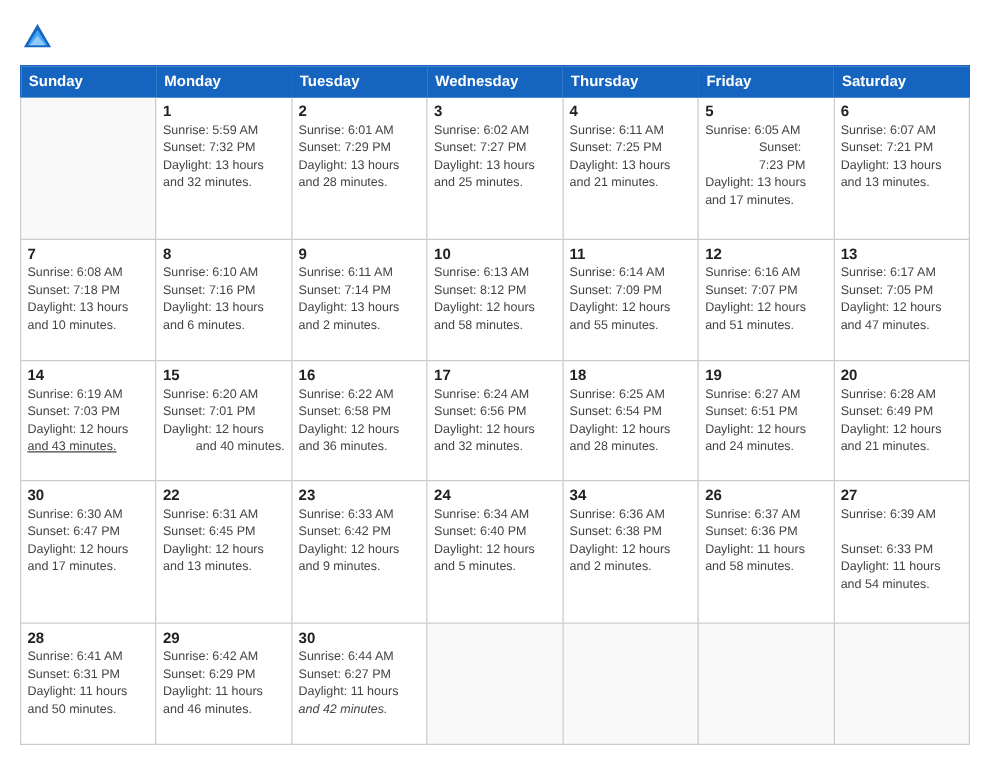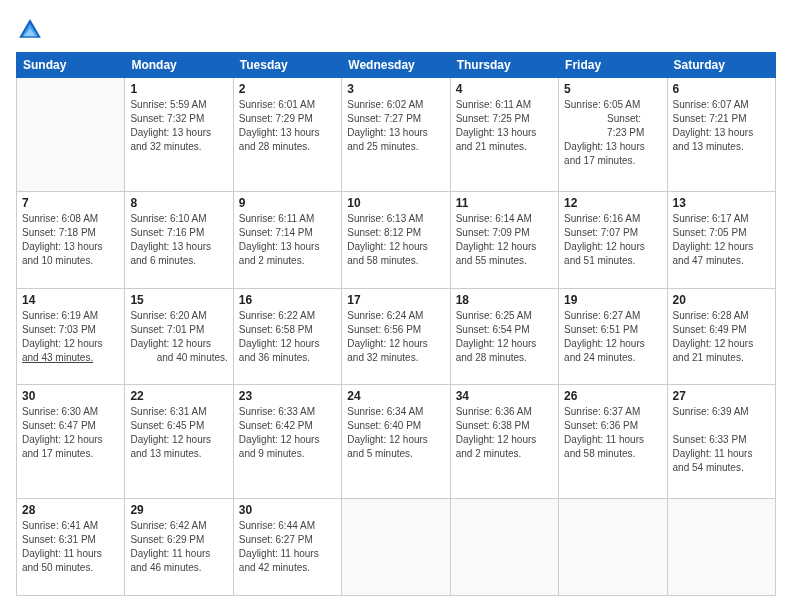--- a/index.html
+++ b/index.html
@@ -326,21 +326,21 @@
             <div style="line-height: 1.4;">Sunrise: 6:42 AM</div>
             <div style="line-height: 1.4;">Sunset: 6:29 PM</div>
             <div style="line-height: 1.4;">Daylight: 11 hours</div>
             <div style="line-height: 1.4;">and 46 minutes.</div>
           </td>
           <td>
             <span class="day-num">30</span>
             <div style="line-height: 1.4;">Sunrise: 6:44 AM</div>
             <div style="line-height: 1.4;">Sunset: 6:27 PM</div>
             <div style="line-height: 1.4;">Daylight: 11 hours</div>
-            <div style="line-height: 1.4;">and 42 minutes.</div>
+            <div style="line-height: 1.4; font-style: italic;">and 42 minutes.</div>
           </td>
           <td class="empty-cell"></td>
           <td class="empty-cell"></td>
           <td class="empty-cell"></td>
           <td class="empty-cell"></td>
         </tr>
       </tbody>
   </table>
 </div>
 

